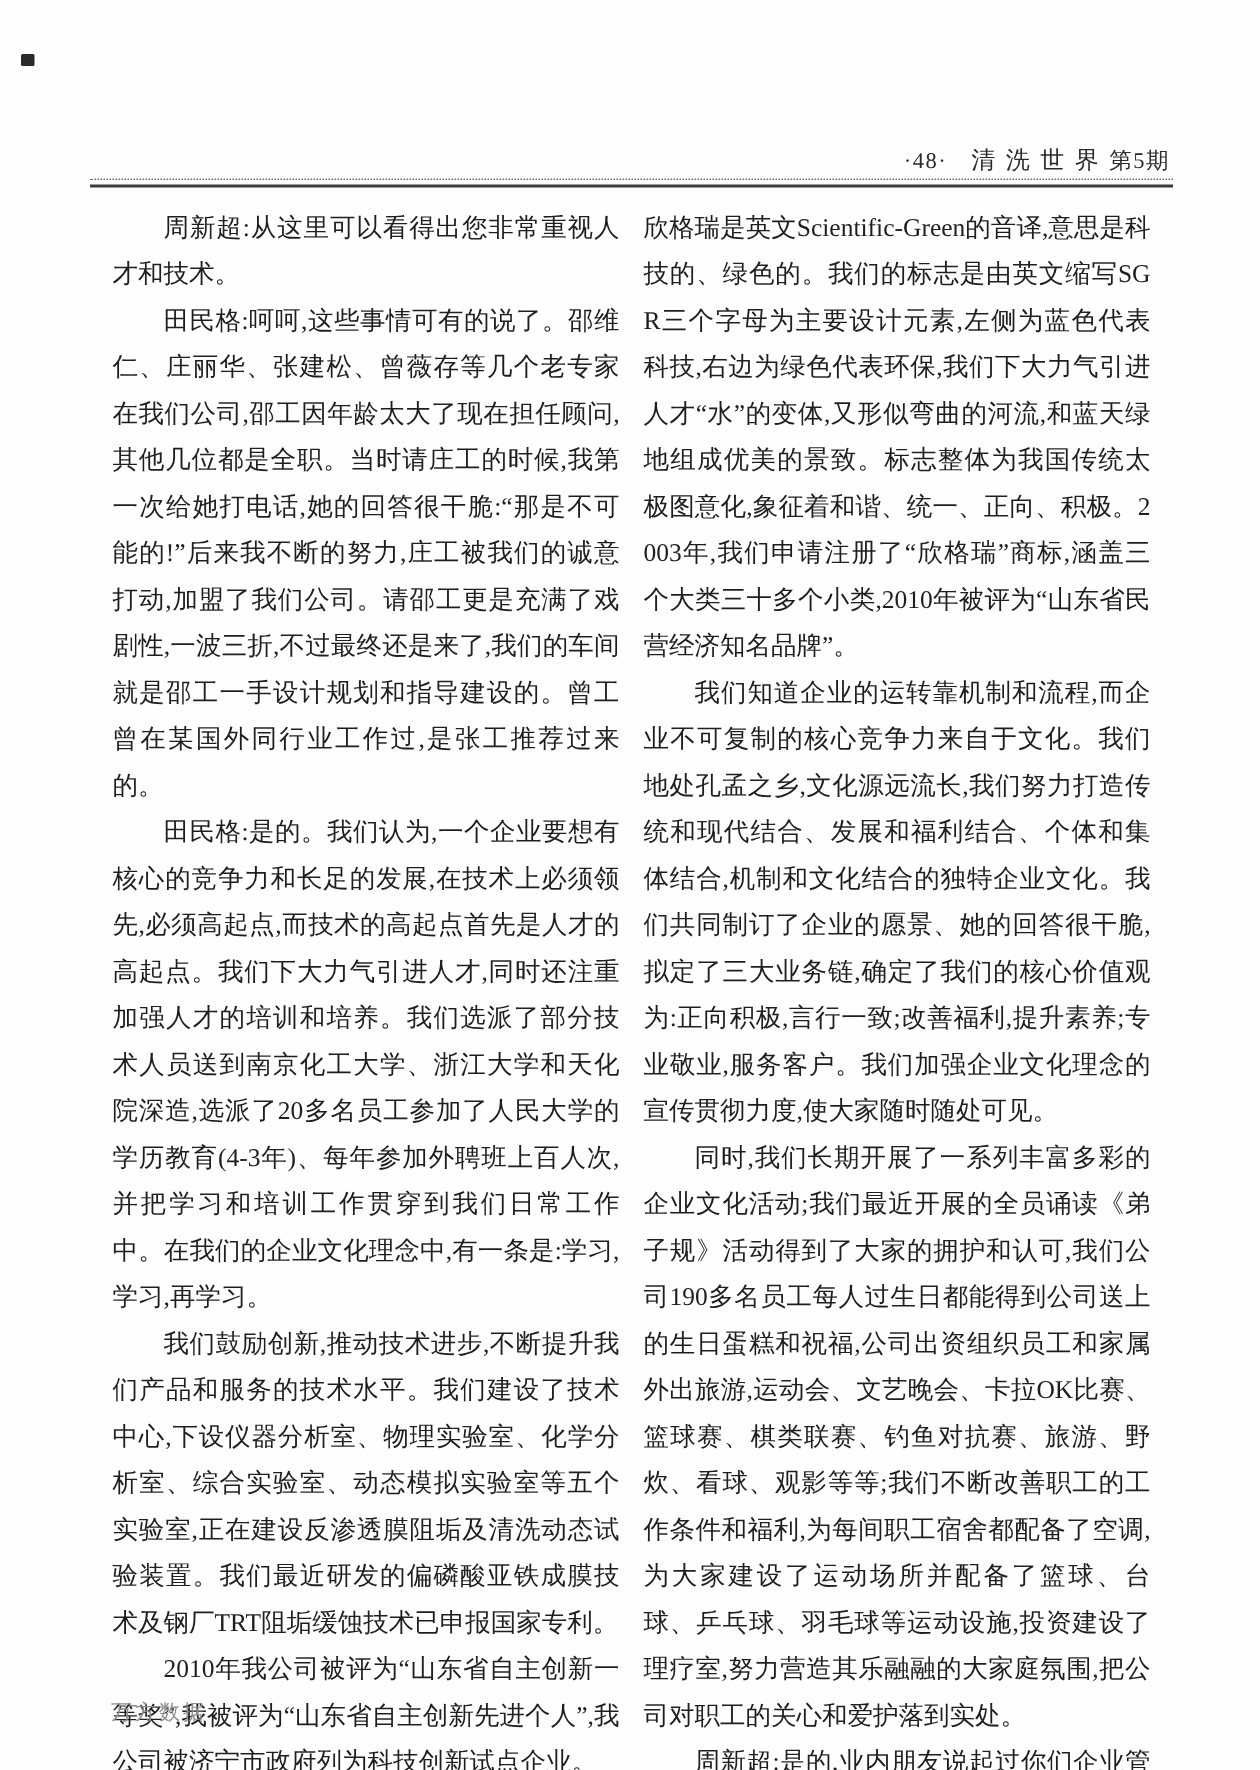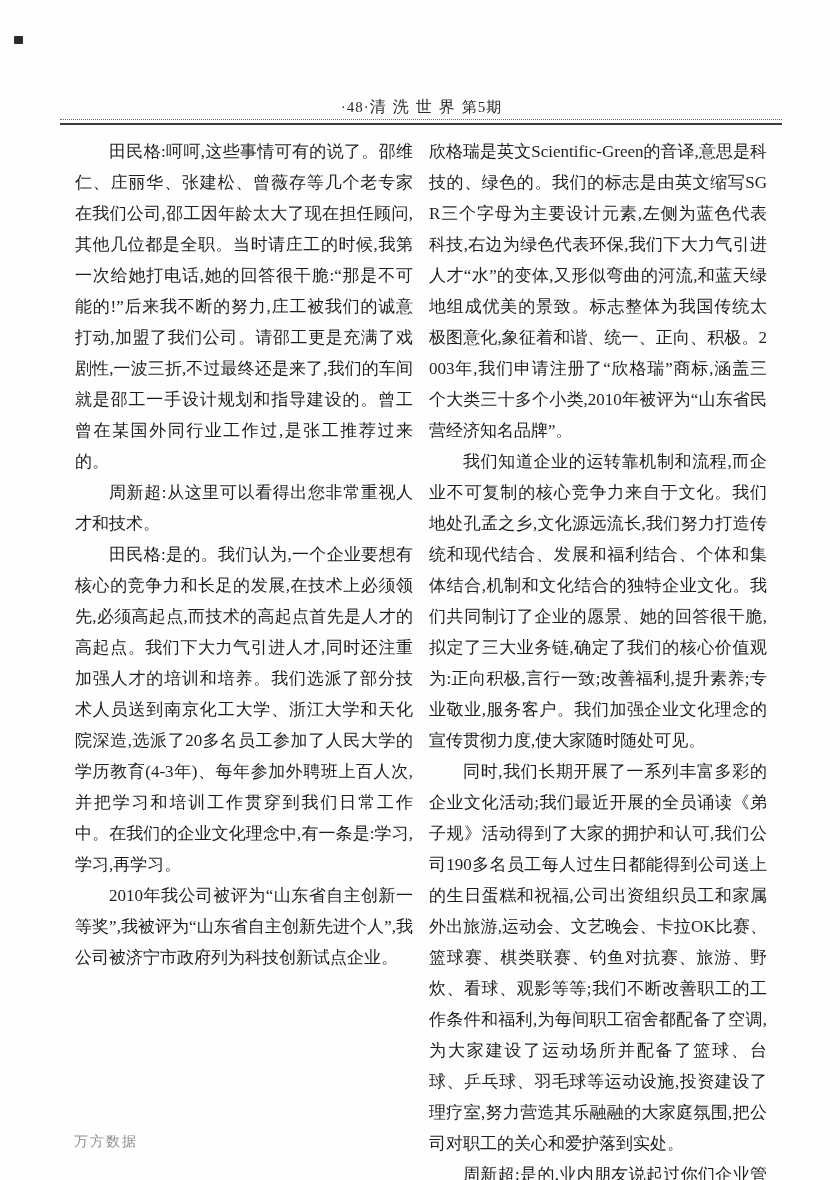--- a/index.html
+++ b/index.html
@@ -24,29 +24,30 @@
     height: 8px;
     background: #2a2a2a;
     border-radius: 1px;
   }
   .header {
     position: absolute;
     top: 97px;
     left: 63px;
     right: 60px;
     display: flex;
-    justify-content: center;
+    justify-content: flex-end;
     align-items: baseline;
     font-size: 15px;
     letter-spacing: 1px;
     color: #2a2a2a;
   }
   .header .journal-title {
     letter-spacing: 7px;
     font-size: 16px;
+    margin-left: 16px;
   }
   .header-rule {
     position: absolute;
     top: 119px;
     left: 60px;
     right: 58px;
     height: 3px;
     border-top: 1px dotted #6a6a6a;
     border-bottom: 2px solid #3b3b3b;
   }
@@ -92,23 +93,24 @@
   <div class="header">
     <span class="page-number">·48·</span>
     <span class="journal-title">清洗世界</span>
     <span class="issue-label">第5期</span>
   </div>
 
   <div class="header-rule"></div>
 
   <div class="columns">
     <div class="col">
+      <p class="para indent">周新超:从这里可以看得出您非常重视人才和技术。</p>
       <p class="para indent">田民格:呵呵,这些事情可有的说了。邵维仁、庄丽华、张建松、曾薇存等几个老专家在我们公司,邵工因年龄太大了现在担任顾问,其他几位都是全职。当时请庄工的时候,我第一次给她打电话,她的回答很干脆:“那是不可能的!”后来我不断的努力,庄工被我们的诚意打动,加盟了我们公司。请邵工更是充满了戏剧性,一波三折,不过最终还是来了,我们的车间就是邵工一手设计规划和指导建设的。曾工曾在某国外同行业工作过,是张工推荐过来的。</p>
-      <p class="para indent">周新超:从这里可以看得出您非常重视人才和技术。</p>
       <p class="para indent">田民格:是的。我们认为,一个企业要想有核心的竞争力和长足的发展,在技术上必须领先,必须高起点,而技术的高起点首先是人才的高起点。我们下大力气引进人才,同时还注重加强人才的培训和培养。我们选派了部分技术人员送到南京化工大学、浙江大学和天化院深造,选派了20多名员工参加了人民大学的学历教育(4-3年)、每年参加外聘班上百人次,并把学习和培训工作贯穿到我们日常工作中。在我们的企业文化理念中,有一条是:学习,学习,再学习。</p>
+      <p class="para indent">我们鼓励创新,推动技术进步,不断提升我们产品和服务的技术水平。我们建设了技术中心,下设仪器分析室、物理实验室、化学分析室、综合实验室、动态模拟实验室等五个实验室,正在建设反渗透膜阻垢及清洗动态试验装置。我们最近研发的偏磷酸亚铁成膜技术及钢厂TRT阻垢缓蚀技术已申报国家专利。</p>
       <p class="para indent">2010年我公司被评为“山东省自主创新一等奖”,我被评为“山东省自主创新先进个人”,我公司被济宁市政府列为科技创新试点企业。</p>
 
     </div>
     <div class="col">
       <p class="para">欣格瑞是英文Scientific-Green的音译,意思是科技的、绿色的。我们的标志是由英文缩写SGR三个字母为主要设计元素,左侧为蓝色代表科技,右边为绿色代表环保,我们下大力气引进人才“水”的变体,又形似弯曲的河流,和蓝天绿地组成优美的景致。标志整体为我国传统太极图意化,象征着和谐、统一、正向、积极。2003年,我们申请注册了“欣格瑞”商标,涵盖三个大类三十多个小类,2010年被评为“山东省民营经济知名品牌”。</p>
       <p class="para indent">我们知道企业的运转靠机制和流程,而企业不可复制的核心竞争力来自于文化。我们地处孔孟之乡,文化源远流长,我们努力打造传统和现代结合、发展和福利结合、个体和集体结合,机制和文化结合的独特企业文化。我们共同制订了企业的愿景、她的回答很干脆,拟定了三大业务链,确定了我们的核心价值观为:正向积极,言行一致;改善福利,提升素养;专业敬业,服务客户。我们加强企业文化理念的宣传贯彻力度,使大家随时随处可见。</p>
       <p class="para indent">同时,我们长期开展了一系列丰富多彩的企业文化活动;我们最近开展的全员诵读《弟子规》活动得到了大家的拥护和认可,我们公司190多名员工每人过生日都能得到公司送上的生日蛋糕和祝福,公司出资组织员工和家属外出旅游,运动会、文艺晚会、卡拉OK比赛、篮球赛、棋类联赛、钓鱼对抗赛、旅游、野炊、看球、观影等等;我们不断改善职工的工作条件和福利,为每间职工宿舍都配备了空调,为大家建设了运动场所并配备了篮球、台球、乒乓球、羽毛球等运动设施,投资建设了理疗室,努力营造其乐融融的大家庭氛围,把公司对职工的关心和爱护落到实处。</p>
       <p class="para indent">周新超:是的,业内朋友说起过你们企业管理非常人性化,能在这样的企业工作的职工真的很幸福,作为一个企业家您怎么看企业的社会责任?</p>
 
     </div>

